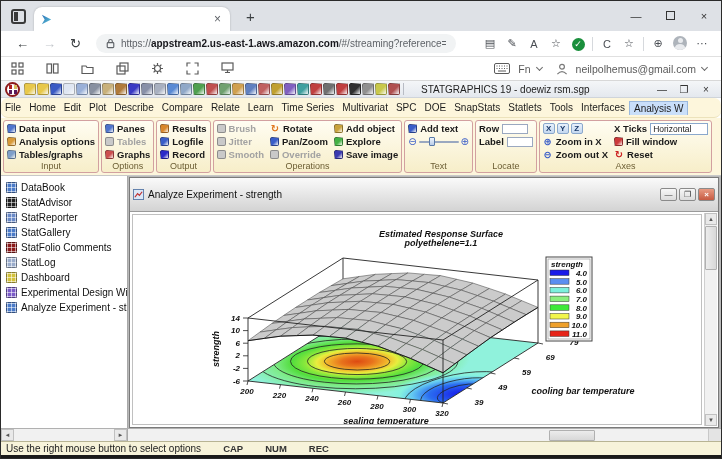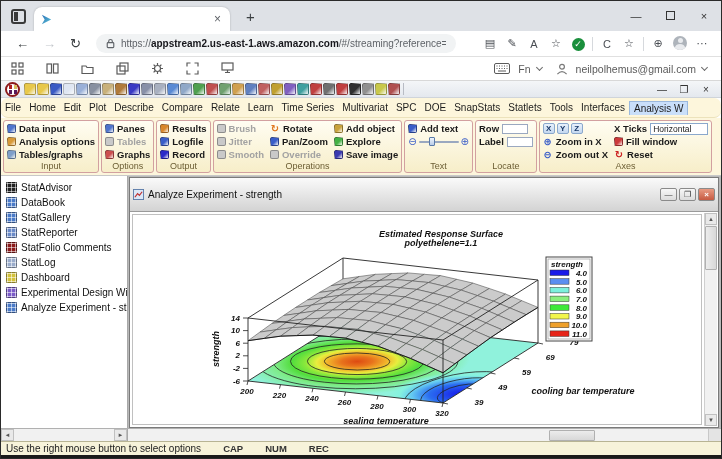--- a/index.html
+++ b/index.html
@@ -254,20 +254,21 @@
         <span class="sgi" style="background: linear-gradient(135deg, rgb(64, 160, 160) 55%, rgba(255, 255, 255, 0.7));"></span>
         <span class="sgi" style="background: linear-gradient(135deg, rgb(192, 64, 64) 55%, rgba(255, 255, 255, 0.7));"></span>
         <span class="sgi" style="background: linear-gradient(135deg, rgb(112, 112, 112) 55%, rgba(255, 255, 255, 0.7));"></span>
         <span class="sgi" style="background: linear-gradient(135deg, rgb(192, 64, 64) 55%, rgba(255, 255, 255, 0.7));"></span>
         <span class="sgi" style="background: linear-gradient(135deg, rgb(48, 48, 48) 55%, rgba(255, 255, 255, 0.7));"></span>
         <span class="sgi" style="background: linear-gradient(135deg, rgb(144, 144, 144) 55%, rgba(255, 255, 255, 0.7));"></span>
         <span class="sgi" style="background: linear-gradient(135deg, rgb(200, 200, 74) 55%, rgba(255, 255, 255, 0.7));"></span>
         <span class="sgi" style="background: linear-gradient(135deg, rgb(176, 80, 80) 55%, rgba(255, 255, 255, 0.7));"></span>
       </span>
     <span class="sgsep"></span>
+    <span class="sgttl">STATGRAPHICS 19 - doewiz rsm.sgp</span>
     <div class="sgctl">
       <span>—</span>
       <span>❐</span>
       <span>×</span>
     </div>
   </div>
 
   <div class="sgmenu" id="sg-menu">
       <span class="mitem">File</span>
       <span class="mitem">Home</span>
@@ -460,34 +461,34 @@
             </div>
           </div>
         </div>
         <div class="glabel">Axes</div>
       </div>
     </div>
 
   <div class="main">
     <div class="sidebar" id="sidebar">
         <div class="sbitem">
+          <span class="sbic" style="background-color: rgb(74, 122, 200);"></span>
+          <span>DataBook</span>
+        </div>
+        <div class="sbitem">
           <span class="sbic" style="background-color: rgb(34, 34, 34);"></span>
           <span>StatAdvisor</span>
         </div>
         <div class="sbitem">
-          <span class="sbic" style="background-color: rgb(74, 122, 200);"></span>
-          <span>DataBook</span>
+          <span class="sbic" style="background-color: rgb(106, 138, 200);"></span>
+          <span>StatReporter</span>
         </div>
         <div class="sbitem">
           <span class="sbic" style="background-color: rgb(74, 122, 200);"></span>
           <span>StatGallery</span>
-        </div>
-        <div class="sbitem">
-          <span class="sbic" style="background-color: rgb(106, 138, 200);"></span>
-          <span>StatReporter</span>
         </div>
         <div class="sbitem">
           <span class="sbic" style="background-color: rgb(139, 26, 26);"></span>
           <span>StatFolio Comments</span>
         </div>
         <div class="sbitem">
           <span class="sbic" style="background-color: rgb(154, 172, 204);"></span>
           <span>StatLog</span>
         </div>
         <div class="sbitem">

